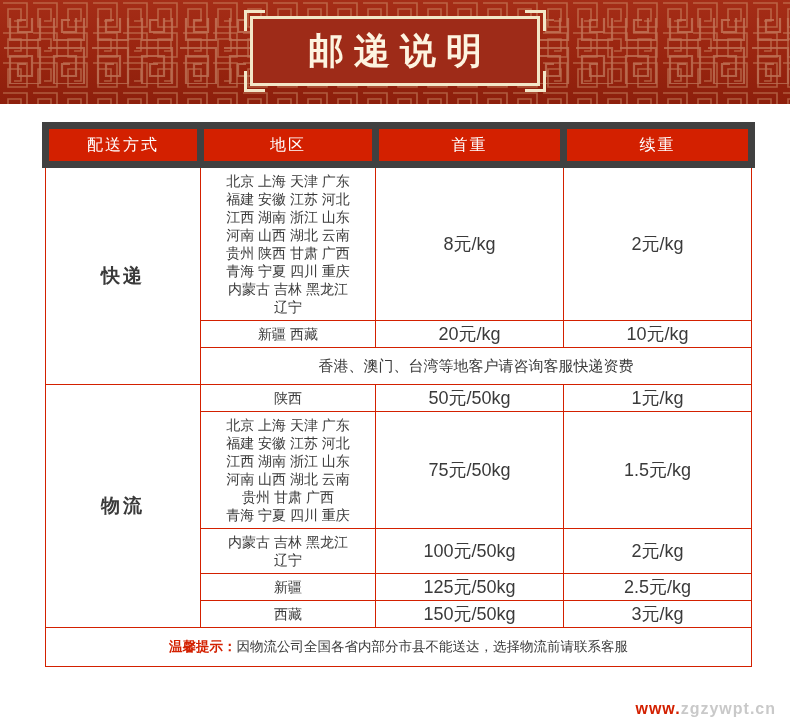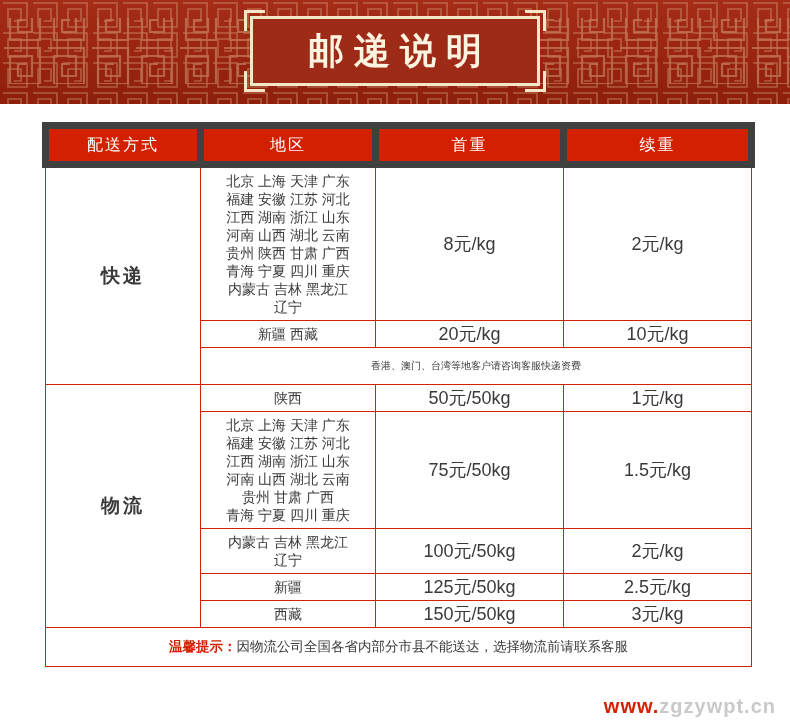--- a/index.html
+++ b/index.html
@@ -119,21 +119,21 @@
   .region-list {
     font-size: 14px;
     line-height: 22px;
     color: #3a3a3a;
     white-space: pre-line;
     text-align: center;
   }
   .note-row td {
     text-align: left;
     padding-left: 10px;
-    font-size: 10px;
+    font-size: 15px;
     color: #3a3a3a;
     height: 28px;
   }
   .fee { font-size: 18px; }
   .tip-row td {
     text-align: left;
     padding-left: 10px;
     font-size: 13.5px;
     height: 30px;
   }
@@ -141,21 +141,21 @@
     color: #d32000;
     font-weight: bold;
   }
 
   
   .watermark {
     position: absolute;
     right: 14px;
     bottom: 2px;
     font-family: "Liberation Sans", sans-serif;
-    font-size: 20px;
+    font-size: 16px;
     font-weight: bold;
     color: #c9c9c9;
     letter-spacing: 1px;
   }
   .watermark .accent { color: #d32000; }
 </style>
 </head>
 <body>
 
 <div class="banner">

